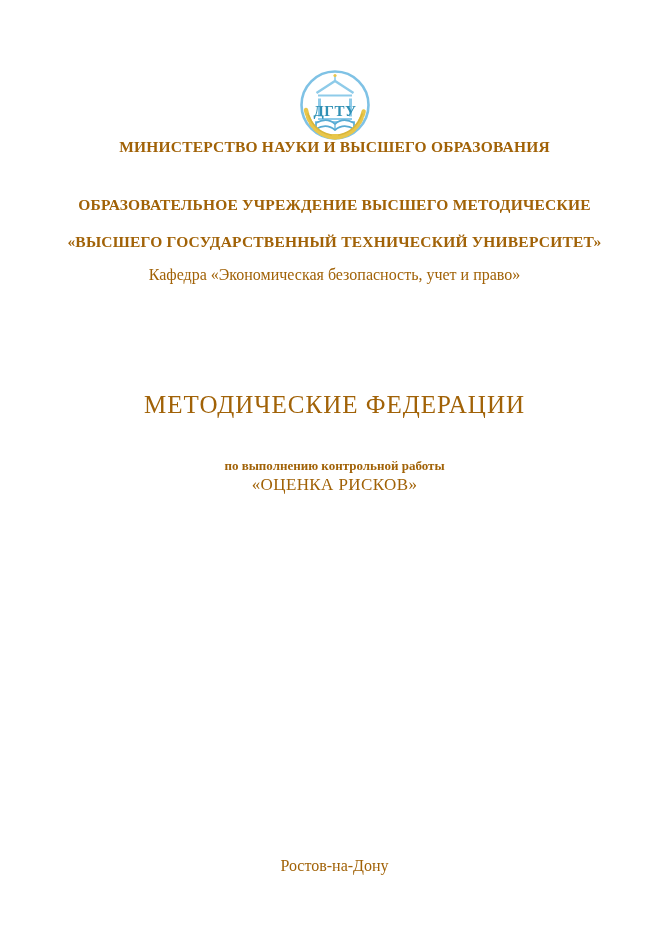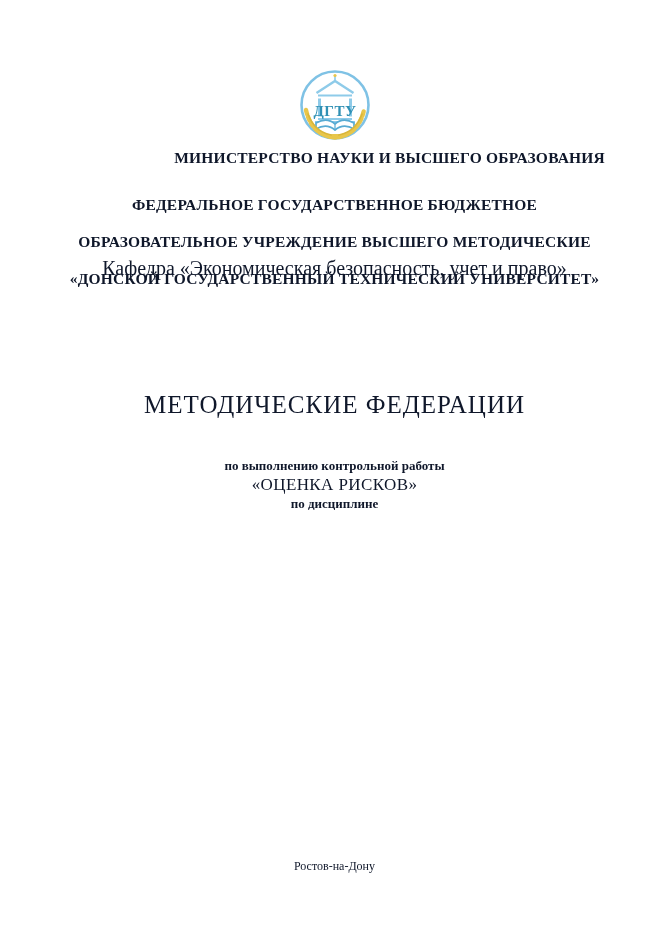--- a/index.html
+++ b/index.html
@@ -3,51 +3,50 @@
 <meta charset="utf-8">
 <style>
   html, body { margin: 0; padding: 0; background: #ffffff; }
   .page {
     position: relative;
     width: 541px;
     height: 943px;
     margin: 0 auto;
     background: #ffffff;
     font-family: "Liberation Serif", serif;
-    color: #0f172a;
+    color: #a16207;
     overflow: hidden;
   }
   .block {
     position: absolute;
     left: 0;
     width: 100%;
     text-align: center;
     white-space: pre-line;
   }
   .logo-wrap { top: 50px; }
   .logo-wrap svg { display: inline-block; }
 
   .ministry {
-    top: 131px;
+    top: 120px;
     font-weight: bold;
     font-size: 15.5px;
     line-height: 17.5px;
     letter-spacing: 0.2px;
-    text-align: right;
   }
   .institution {
     top: 177px;
     font-weight: bold;
     font-size: 15.5px;
     line-height: 18.5px;
     letter-spacing: 0.2px;
   }
   .department {
-    top: 259px;
-    font-size: 20px;
+    top: 266px;
+    font-size: 16px;
     line-height: 18px;
   }
   .doc-title {
     top: 391px;
     font-size: 25px;
     letter-spacing: 1px;
     font-weight: normal;
   }
   .subtitle {
     top: 437px;
@@ -56,21 +55,21 @@
     line-height: 19px;
   }
   .discipline {
     top: 475px;
     font-size: 17px;
     font-weight: normal;
     letter-spacing: 0.4px;
   }
   .footer {
     top: 839px;
-    font-size: 12px;
+    font-size: 16px;
     line-height: 18px;
   }
   .line { display: block; }
 </style>
 </head>
 <body>
 
 <div class="page">
 
   <div class="block logo-wrap">
@@ -108,32 +107,30 @@
         <rect x="35" y="66" width="6" height="3.4" rx="1" fill="#e8c64a" stroke="none"></rect>
       </g>
     </svg>
   </div>
 
   <div class="block ministry">
     <span class="line">МИНИСТЕРСТВО НАУКИ И ВЫСШЕГО ОБРАЗОВАНИЯ</span>
   </div>
 
   <div class="block institution">
-    <span class="line">ФЕДЕРАЛЬНОЕ ГОСУДАРСТВЕННОЕ БЮДЖЕТНОЕ</span>
     <span class="line">ОБРАЗОВАТЕЛЬНОЕ УЧРЕЖДЕНИЕ ВЫСШЕГО МЕТОДИЧЕСКИЕ</span>
-    <span class="line">«ДОНСКОЙ ГОСУДАРСТВЕННЫЙ ТЕХНИЧЕСКИЙ УНИВЕРСИТЕТ»</span>
+    <span class="line">«ВЫСШЕГО ГОСУДАРСТВЕННЫЙ ТЕХНИЧЕСКИЙ УНИВЕРСИТЕТ»</span>
   </div>
 
   <div class="block department">Кафедра «Экономическая безопасность, учет и право»</div>
 
   <div class="block doc-title">МЕТОДИЧЕСКИЕ ФЕДЕРАЦИИ</div>
 
   <div class="block subtitle">
     <span class="line">по выполнению контрольной работы</span>
-    <span class="line">по дисциплине</span>
   </div>
 
   <div class="block discipline">«ОЦЕНКА РИСКОВ»</div>
 
   <div class="block footer">
     <span class="line">Ростов-на-Дону</span>
   </div>
 
 </div>
 

